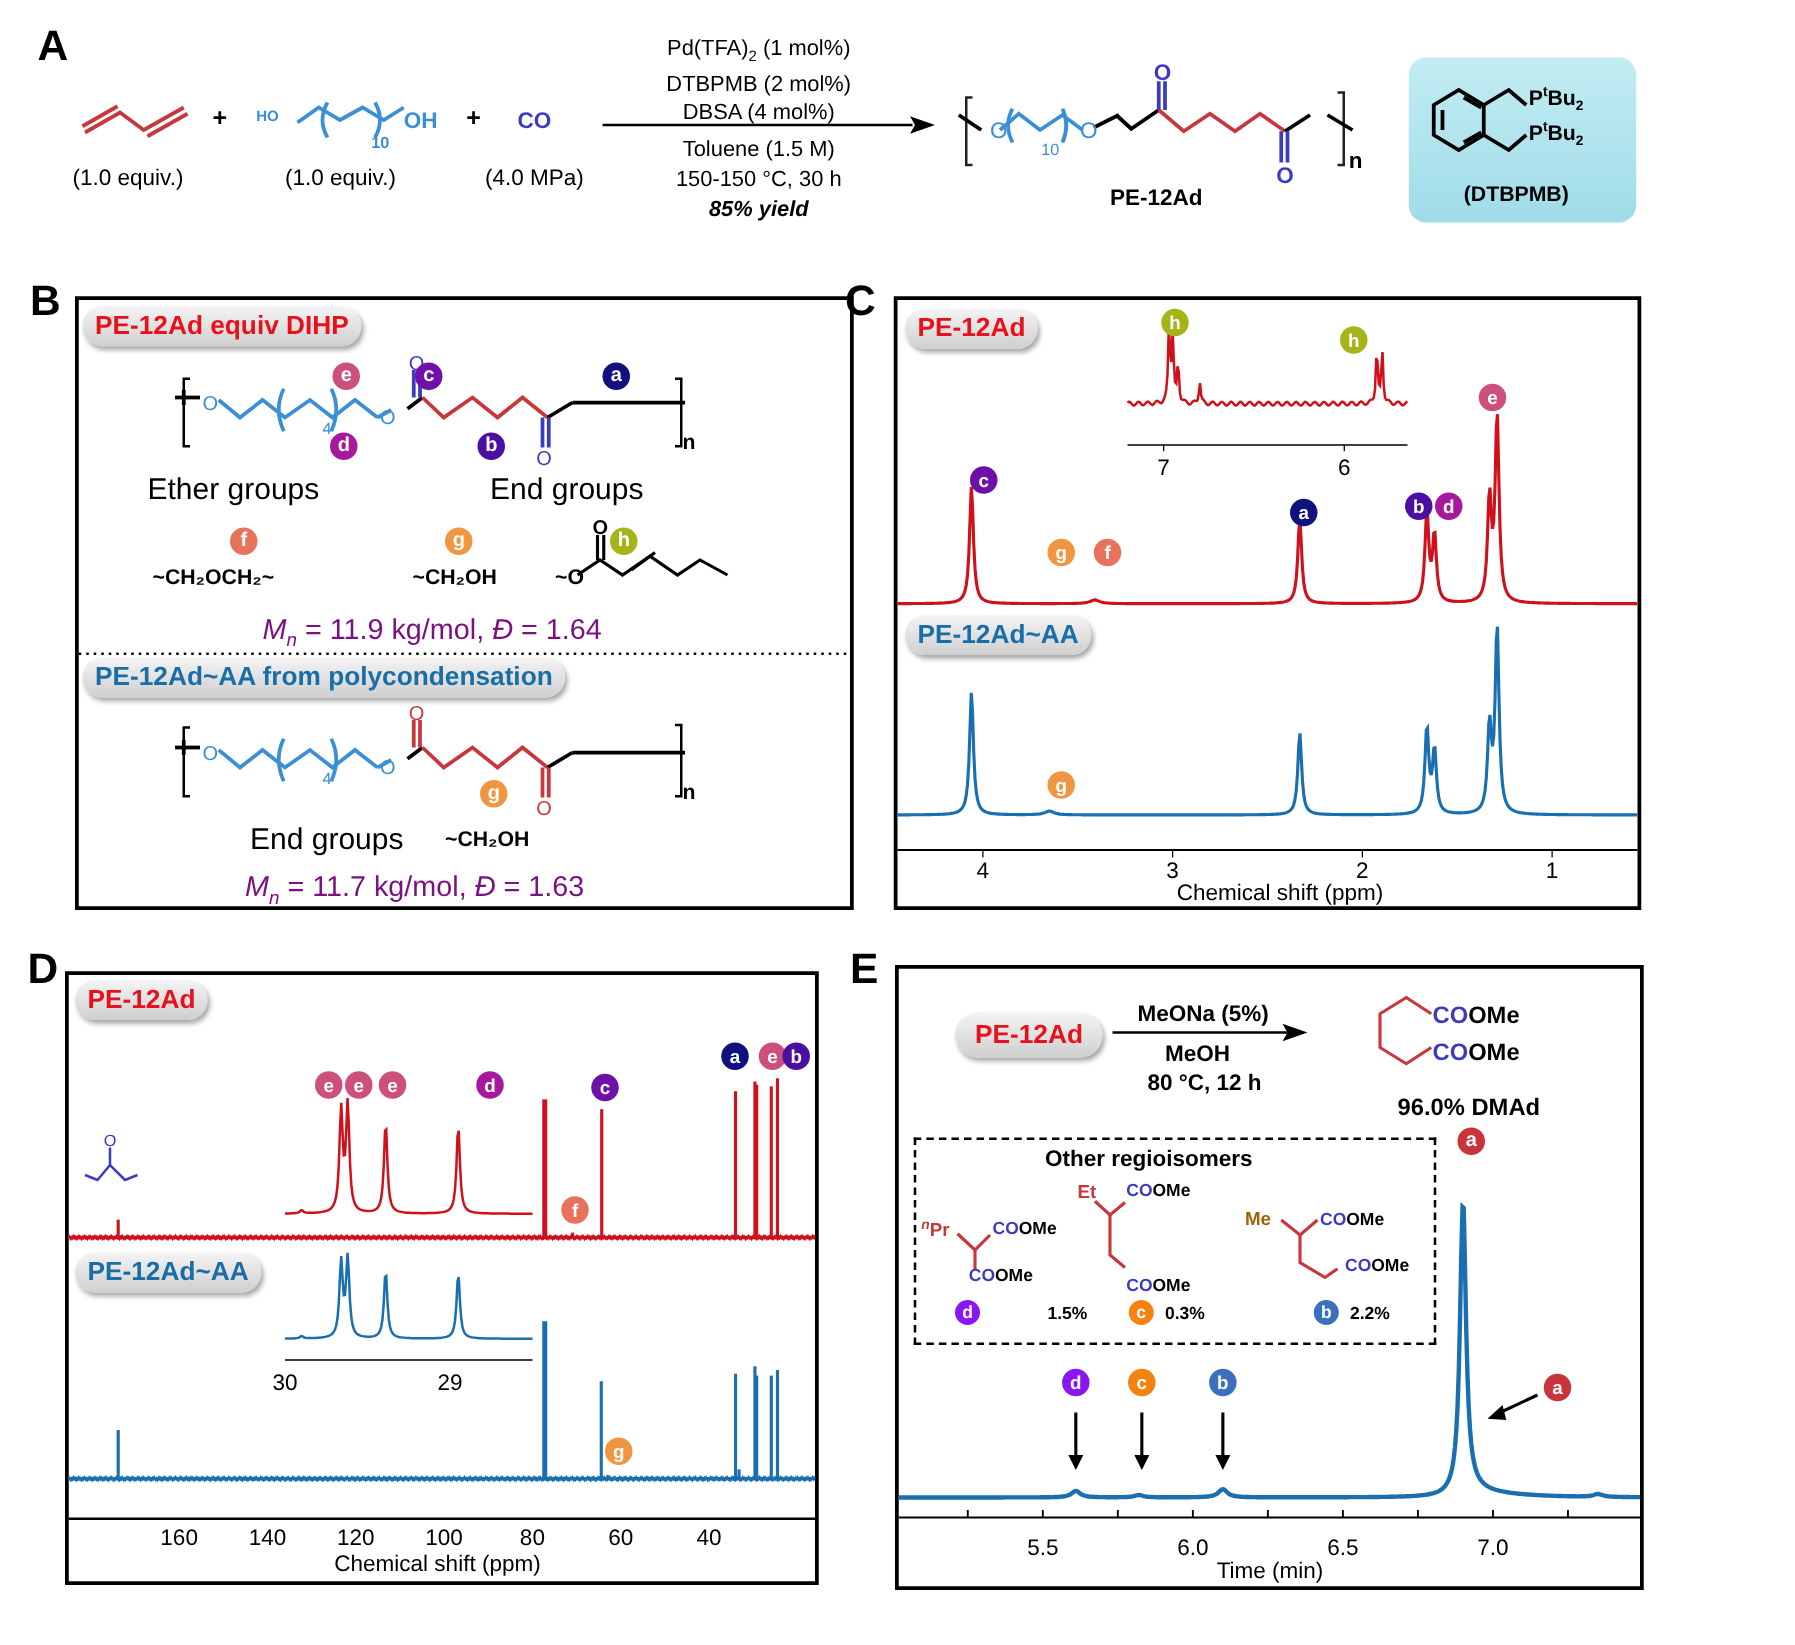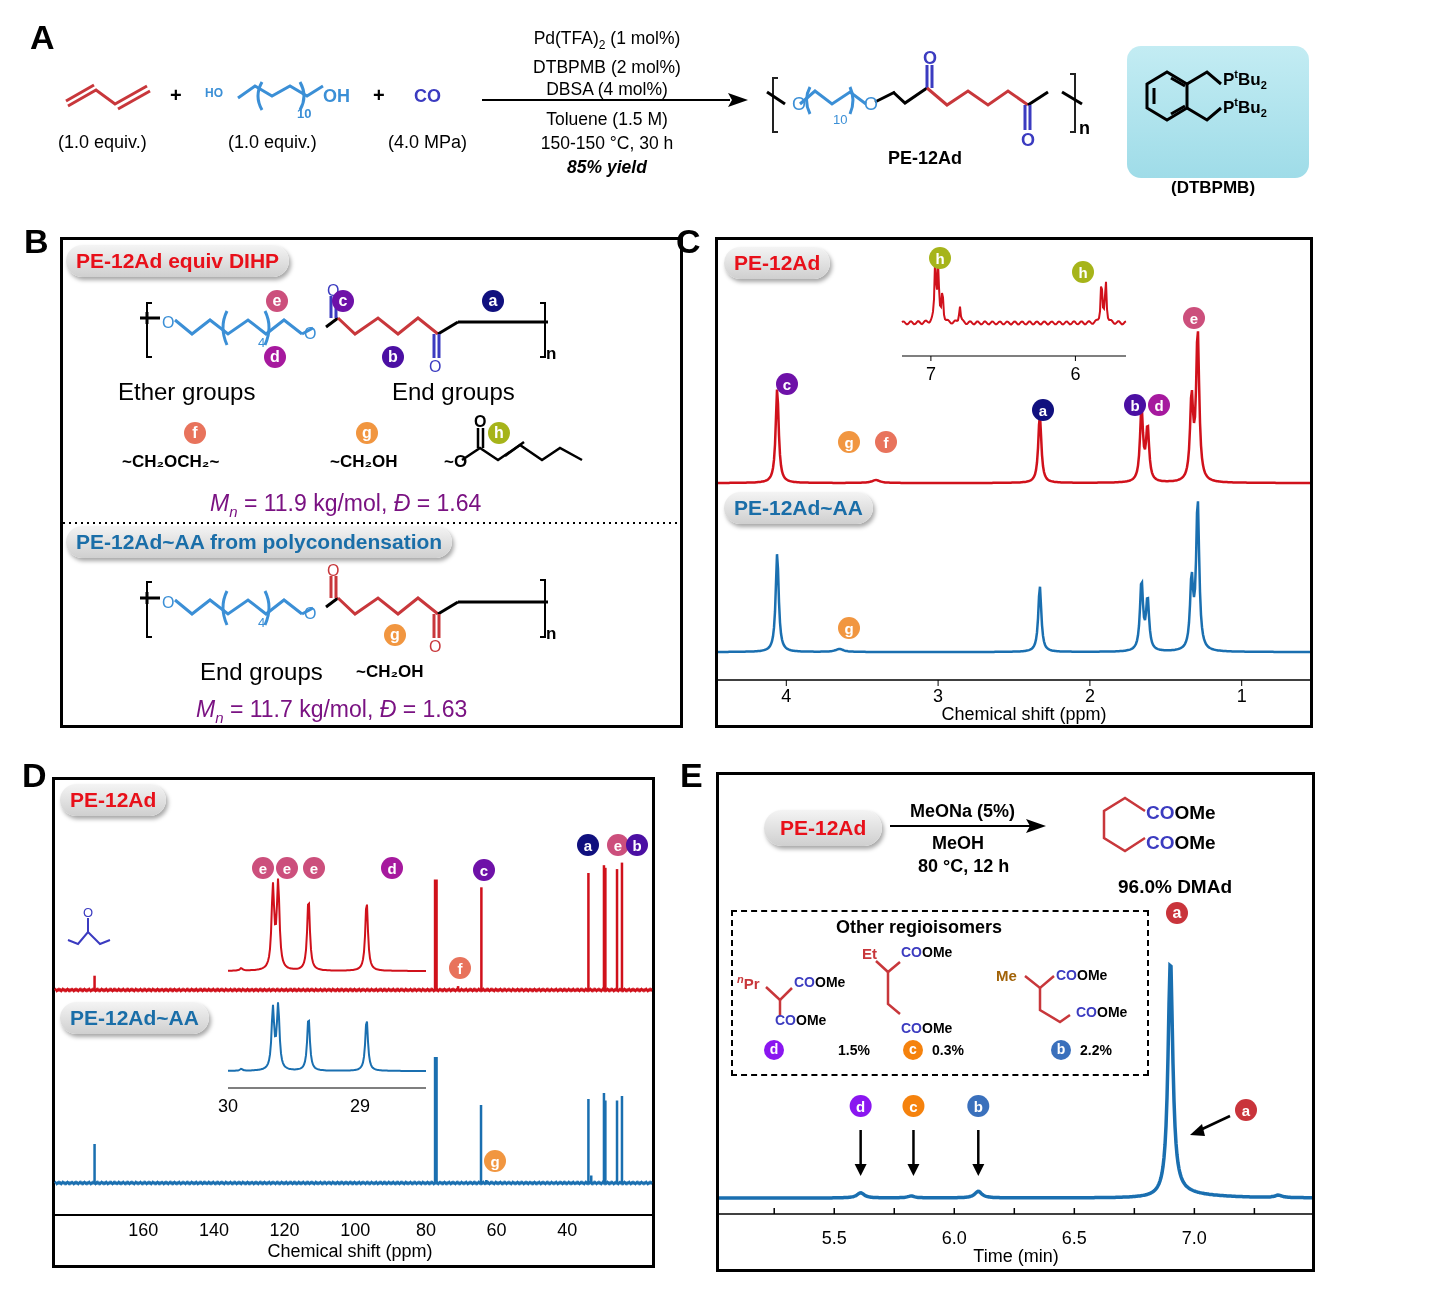--- a/index.html
+++ b/index.html
@@ -91,21 +91,21 @@
       <polygon points="20,38 40,26 60,38 60,62 40,74 20,62"></polygon>
       <line x1="27" y1="42" x2="27" y2="58"></line>
       <line x1="44" y1="32" x2="58" y2="40"></line>
       <line x1="44" y1="68" x2="58" y2="60"></line>
       <polyline points="60,38 80,26 94,38"></polyline>
       <polyline points="60,62 80,74 94,62"></polyline>
     </g>
   </svg>
   <div class="t" style="left:96px;top:22px;font-size:17px;font-weight:bold;"><span>P</span><sup style="font-size:11px">t</sup><span>Bu</span><sub style="font-size:11px">2</sub></div>
   <div class="t" style="left:96px;top:50px;font-size:17px;font-weight:bold;"><span>P</span><sup style="font-size:11px">t</sup><span>Bu</span><sub style="font-size:11px">2</sub></div>
-  <div class="t" style="left:44px;top:100px;font-size:17px;font-weight:bold;margin-top:32px;">(DTBPMB)</div>
+  <div class="t" style="left:44px;top:100px;font-size:17px;font-weight:bold;">(DTBPMB)</div>
 </div>
 
 <div class="panel-letter" style="left:24px;top:222px;">B</div>
 <div class="box" style="left:60px;top:237px;width:623px;height:491px;"></div>
 
 <div class="pill red" style="left:66px;top:245px;">PE-12Ad equiv DIHP</div>
 
 <svg width="1436" height="1316">
 
   <g fill="none" stroke-width="3">

